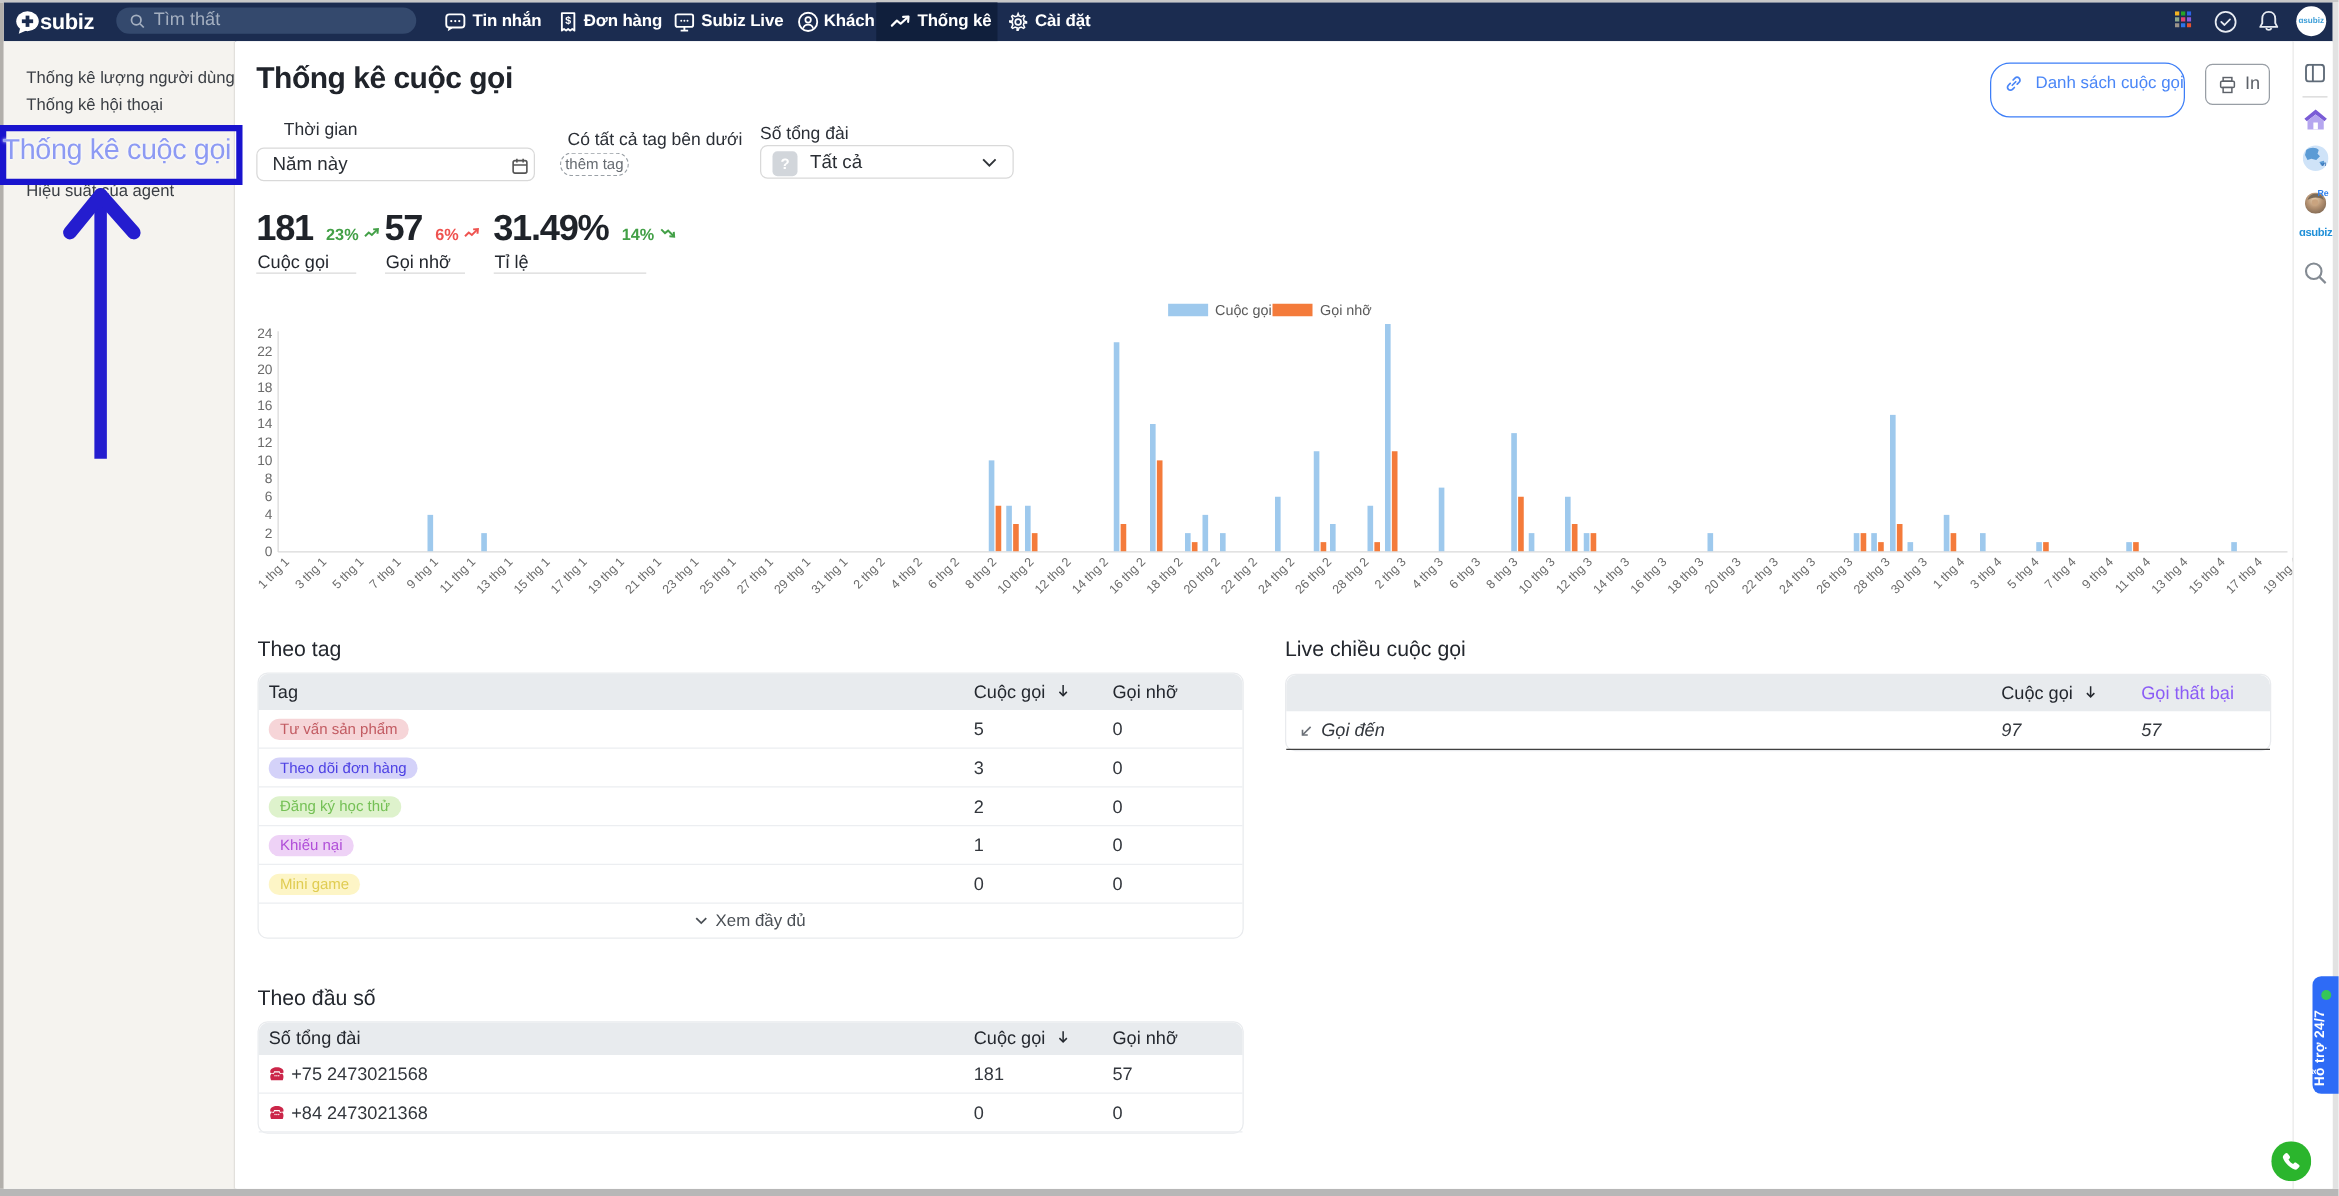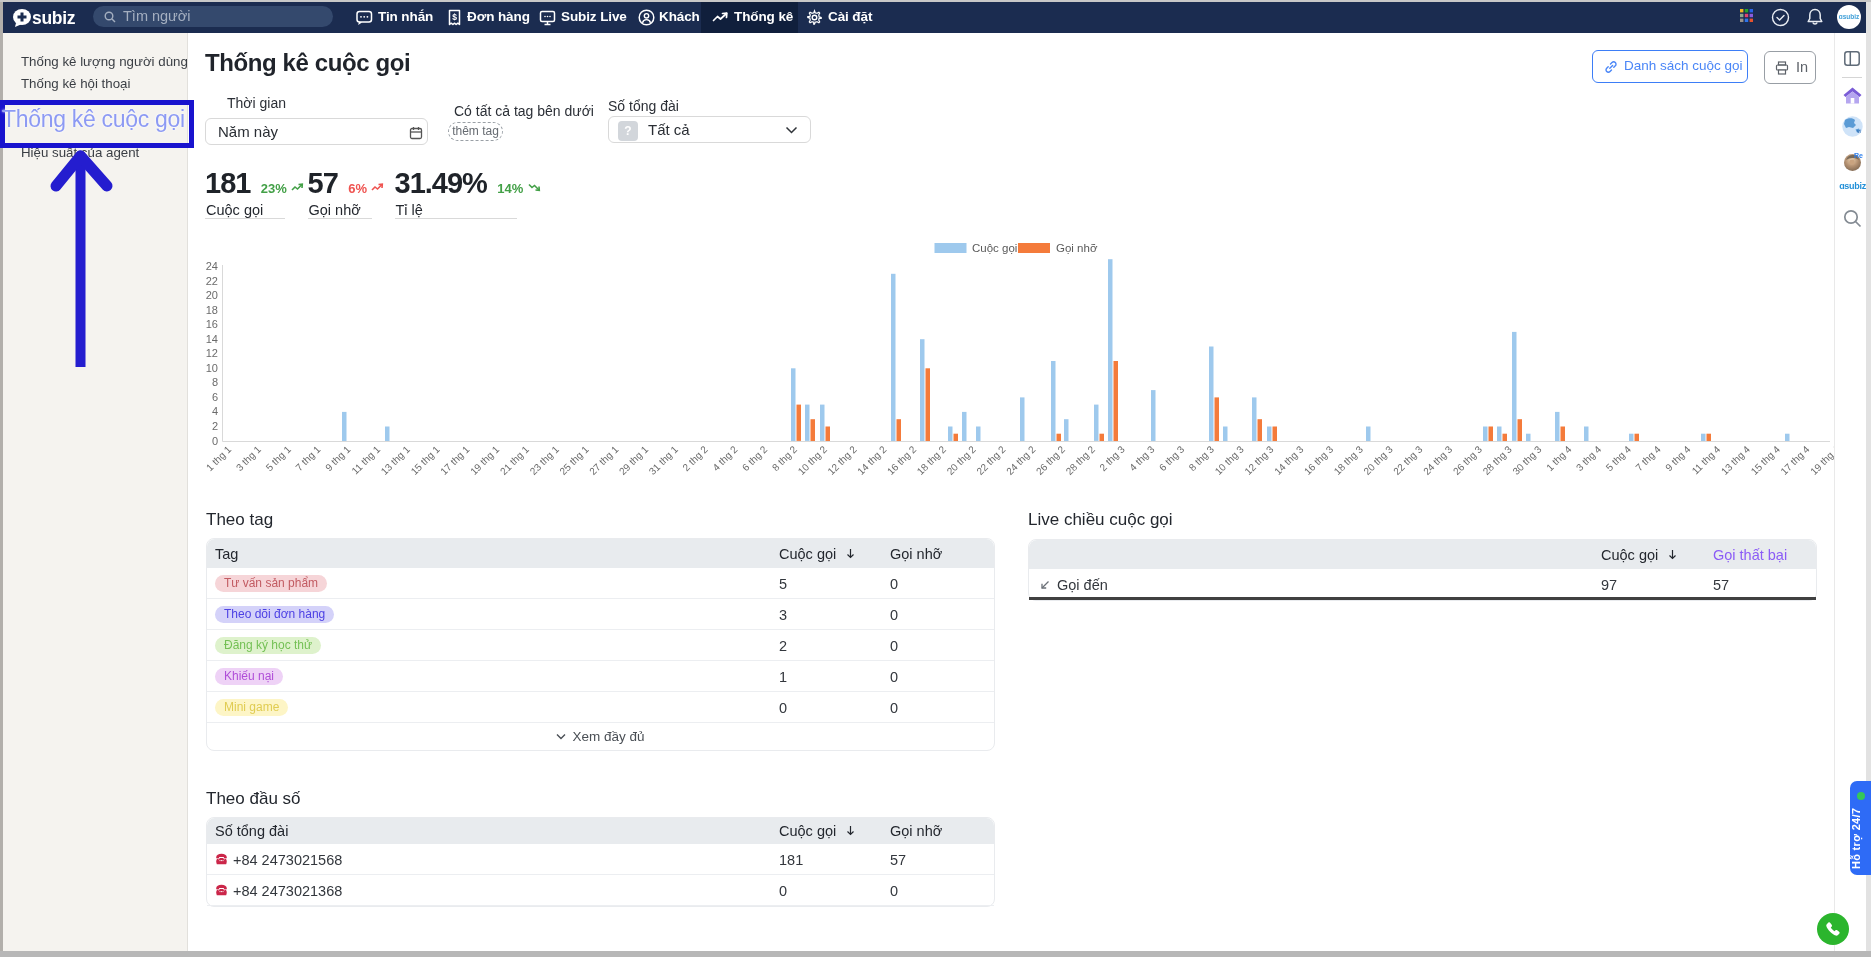--- a/index.html
+++ b/index.html
@@ -40,21 +40,21 @@
     <svg class="abs" style="left:9px;top:6px;" width="70" height="20" viewBox="0 0 70 20">
 <ellipse cx="10" cy="9" rx="9" ry="8" fill="#fff"></ellipse>
 <path d="M4 15 L3 19 L10 16 Z" fill="#fff"></path>
 <rect x="8.5" y="4.5" width="3" height="9" fill="#1b2c50"></rect>
 <rect x="5.5" y="7.5" width="9" height="3" fill="#1b2c50"></rect>
 <text x="20" y="15.5" font-size="17.5" font-weight="700" fill="#fff" letter-spacing="-0.3">subiz</text>
     </svg>
 <div class="abs" id="searchpill"><svg class="abs" style="left:11px;top:5px;" width="12" height="12" viewBox="0 0 12 12">
         <circle cx="5" cy="5" r="3.8" fill="none" stroke="#a4afc0" stroke-width="1.4"></circle>
         <line x1="8" y1="8" x2="11" y2="11" stroke="#a4afc0" stroke-width="1.4"></line>
-      </svg><span style="margin-left:30px;">Tìm người</span></div>
+      </svg><span style="margin-left:30px;">Tìm thất</span></div>
 <div class="abs" id="navactive"></div>
 <div class="nitem" style="left:375px;">Tin nhắn</div>
 <svg class="abs" style="left:353px;top:7px;" width="17" height="17" viewBox="0 0 17 17">
       <rect x="1" y="2.5" width="14.5" height="10.5" rx="2.5" fill="none" stroke="#fff" stroke-width="1.5"></rect>
       <path d="M3 12.5 L2.2 16 L6 13.5" fill="#fff"></path>
       <circle cx="5" cy="7.8" r="0.9" fill="#fff"></circle>
       <circle cx="8.2" cy="7.8" r="0.9" fill="#fff"></circle>
       <circle cx="11.4" cy="7.8" r="0.9" fill="#fff"></circle>
     </svg>
 <div class="nitem" style="left:464px;">Đơn hàng</div>
@@ -117,21 +117,21 @@
 </div>
 <div class="abs" id="annbox"></div>
 <div class="abs" id="anntext">Thống kê cuộc gọi</div>
 <svg class="abs" style="left:0;top:0;z-index:29;pointer-events:none;" width="200" height="400" viewBox="0 0 200 400">
 <line x1="80.5" y1="163" x2="80.5" y2="367" stroke="#241dcf" stroke-width="10"></line>
 <line x1="80.5" y1="156" x2="56" y2="186" stroke="#241dcf" stroke-width="11" stroke-linecap="round"></line>
 <line x1="80.5" y1="156" x2="107" y2="186" stroke="#241dcf" stroke-width="11" stroke-linecap="round"></line>
 </svg>
 <div class="abs" id="main">
     <h1 class="title">Thống kê cuộc gọi</h1>
-<div class="abs" style="left:1403px;top:17.5px;width:156px;height:33px;border:1.5px solid #3d7ef7;border-radius:6px;color:#4a86f7;font-size:13.5px;line-height:30px;white-space:nowrap;">
+<div class="abs" style="left:1403px;top:17.5px;width:156px;height:44px;border:1.5px solid #3d7ef7;border-radius:16px;color:#4a86f7;font-size:13.5px;line-height:30px;white-space:nowrap;text-align:right;">
 <svg class="abs" style="left:11px;top:9px;" width="14" height="14" viewBox="0 0 14 14">
         <path d="M5.8 8.2 L8.6 5.4" stroke="#4a86f7" stroke-width="1.4" stroke-linecap="round"></path>
         <path d="M6.5 4 L8 2.5 A 2.3 2.3 0 0 1 11.3 5.8 L9.8 7.3" fill="none" stroke="#4a86f7" stroke-width="1.4" stroke-linecap="round"></path>
         <path d="M7.5 10 L6 11.5 A 2.3 2.3 0 0 1 2.7 8.2 L4.2 6.7" fill="none" stroke="#4a86f7" stroke-width="1.4" stroke-linecap="round"></path>
       </svg>
 <span style="margin-left:31px;">Danh sách cuộc gọi</span></div>
 <div class="abs" style="left:1575px;top:18px;width:52px;height:33px;border:1px solid #989ea5;border-radius:6px;color:#5d6269;font-size:14.5px;line-height:31px;">
 <svg class="abs" style="left:10px;top:9px;" width="14" height="14" viewBox="0 0 14 14">
         <rect x="3.5" y="1" width="7" height="3" fill="none" stroke="#5d6269" stroke-width="1.2"></rect>
         <rect x="1.5" y="4" width="11" height="5" rx="1" fill="none" stroke="#5d6269" stroke-width="1.2"></rect>
@@ -226,21 +226,21 @@
         </svg>Xem đầy đủ</div>
     </div>
 <div class="abs" style="left:839px;top:506.5px;width:789px;border:1px solid #e9ebee;border-radius:8px;background:#fff;">
       <div style="height:29px;background:#e8ebee;border-radius:8px 8px 0 0;position:relative;">
 <span class="abs cellt" style="left:572px;top:7px;color:#23272e;">Cuộc gọi <svg style="display:inline-block;vertical-align:0px;margin-left:6px;" width="9" height="11" viewBox="0 0 9 11">
             <line x1="4.5" y1="1" x2="4.5" y2="9" stroke="#23272e" stroke-width="1.2"></line>
             <path d="M1.5 6.5 L4.5 9.5 L7.5 6.5" fill="none" stroke="#23272e" stroke-width="1.2"></path>
           </svg></span>
 <span class="abs cellt" style="left:684px;top:7px;color:#8b5cf6;">Gọi thất bại</span>
       </div>
-<div style="height:31px;border-bottom:3px solid #404040;position:relative;">
+<div style="height:31px;border-bottom:1px solid #404040;position:relative;font-style:italic;">
         <svg class="abs" style="left:10px;top:10px;" width="12" height="12" viewBox="0 0 12 12">
           <line x1="9.5" y1="2.5" x2="3" y2="9" stroke="#6b7077" stroke-width="1.3"></line>
           <path d="M3 4.8 L3 9 L7.2 9" fill="none" stroke="#6b7077" stroke-width="1.3"></path>
         </svg>
 <span class="abs cellt" style="left:28px;top:8px;">Gọi đến</span>
 <span class="abs cellt" style="left:572px;top:8px;">97</span>
 <span class="abs cellt" style="left:684px;top:8px;">57</span>
       </div>
     </div>
 <div class="abs" style="left:17px;top:784.5px;width:789px;border:1px solid #e9ebee;border-radius:8px;background:#fff;">
@@ -253,21 +253,21 @@
 <span class="abs cellt" style="left:683px;top:5px;color:#23272e;">Gọi nhỡ</span>
       </div>
 <div style="height:31px;border-bottom:1px solid #eceef1;position:relative;">
         <svg class="abs" style="left:8px;top:9px;" width="13" height="12" viewBox="0 0 13 12">
 <path d="M1.2 4.2 C1.2 2.2 3.5 0.8 6.5 0.8 C9.5 0.8 11.8 2.2 11.8 4.2 L11.8 5.2 L9.3 5.6 L8.7 3.9 L4.3 3.9 L3.7 5.6 L1.2 5.2 Z" fill="#cb2649"></path>
 <path d="M2.2 5.8 C1.4 6.8 1 8 1.3 9.3 L1.8 11.2 L11.2 11.2 L11.7 9.3 C12 8 11.6 6.8 10.8 5.8 L9 6.4 L8.3 5 L4.7 5 L4 6.4 Z" fill="#cb2649"></path>
 <circle cx="5" cy="7.6" r="0.55" fill="#fff"></circle>
           <circle cx="6.5" cy="7.6" r="0.55" fill="#fff"></circle>
           <circle cx="8" cy="7.6" r="0.55" fill="#fff"></circle>
         </svg>
-<span class="abs cellt" style="left:26px;top:8px;">+84 2473021568</span>
+<span class="abs cellt" style="left:26px;top:8px;">+75 2473021568</span>
 <span class="abs cellt" style="left:572px;top:8px;">181</span>
 <span class="abs cellt" style="left:683px;top:8px;">57</span>
       </div>
 <div style="height:31px;border-bottom:1px solid #eceef1;position:relative;">
         <svg class="abs" style="left:8px;top:9px;" width="13" height="12" viewBox="0 0 13 12">
 <path d="M1.2 4.2 C1.2 2.2 3.5 0.8 6.5 0.8 C9.5 0.8 11.8 2.2 11.8 4.2 L11.8 5.2 L9.3 5.6 L8.7 3.9 L4.3 3.9 L3.7 5.6 L1.2 5.2 Z" fill="#cb2649"></path>
 <path d="M2.2 5.8 C1.4 6.8 1 8 1.3 9.3 L1.8 11.2 L11.2 11.2 L11.7 9.3 C12 8 11.6 6.8 10.8 5.8 L9 6.4 L8.3 5 L4.7 5 L4 6.4 Z" fill="#cb2649"></path>
 <circle cx="5" cy="7.6" r="0.55" fill="#fff"></circle>
           <circle cx="6.5" cy="7.6" r="0.55" fill="#fff"></circle>
           <circle cx="8" cy="7.6" r="0.55" fill="#fff"></circle>

